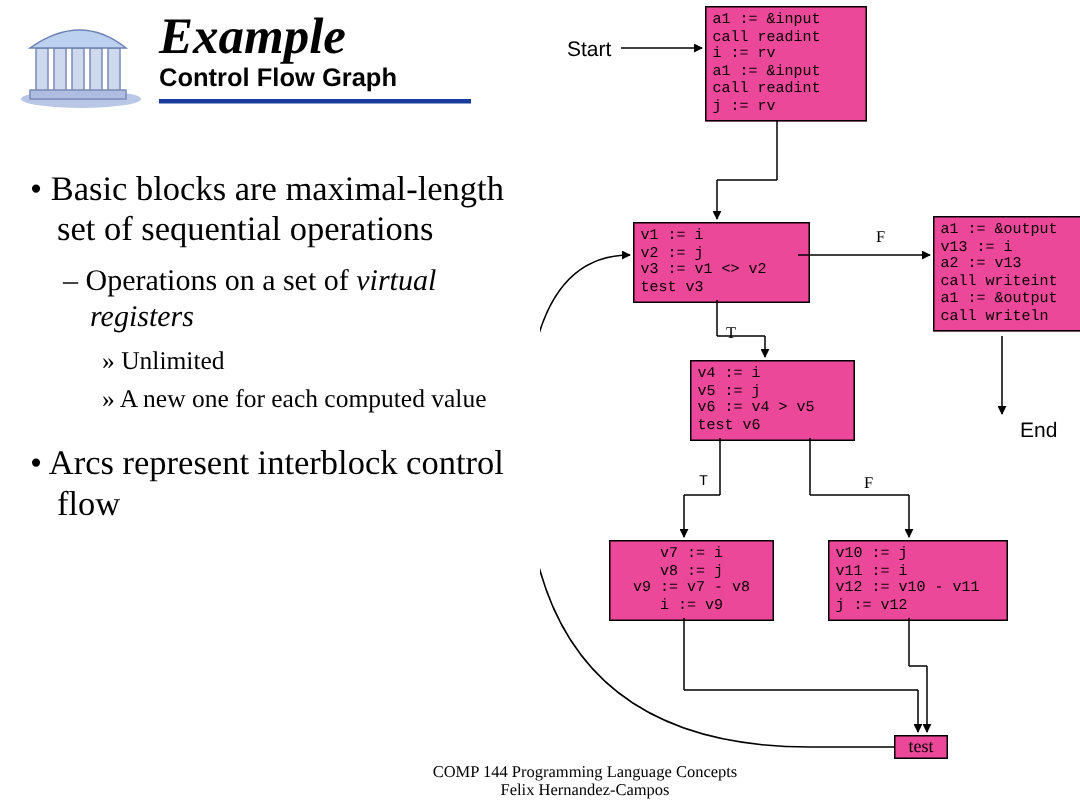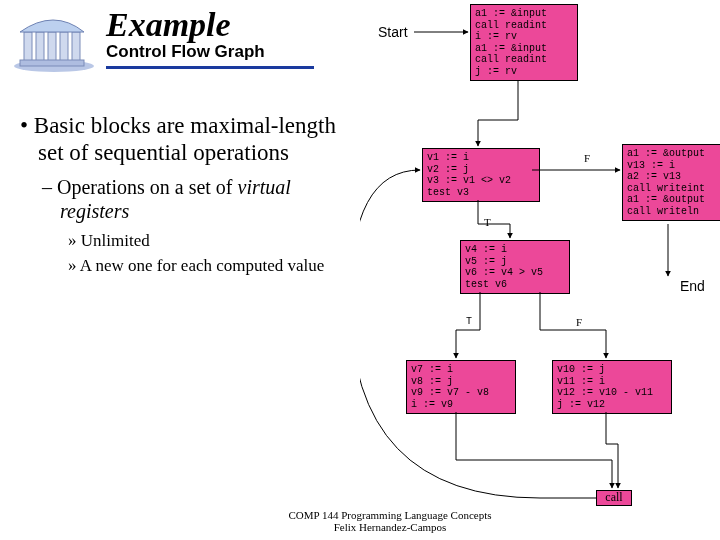--- a/index.html
+++ b/index.html
@@ -143,20 +143,21 @@
 
 <div class="content">
   <p class="bul1">
     <span>• </span><span class="em">Basic blocks</span><span> are maximal-length set of sequential operations</span>
   </p>
   <p class="bul2">
     <span>– Operations on a set of </span><span class="em">virtual registers</span>
   </p>
   <p class="bul3">» Unlimited</p>
   <p class="bul3">» A new one for each computed value</p>
+  <p class="bul1" style="margin-top:18px">• Arcs represent interblock control flow</p>
 </div>
 
 <div class="flow">
   <div class="flabel" style="left:18px; top:24px;">Start</div>
   <div class="fbox" style="left:110px; top:4px; width:98px;">a1 := &amp;input
 call readint
 i := rv
 a1 := &amp;input
 call readint
 j := rv</div>
@@ -167,29 +168,29 @@
   <div class="fbox" style="left:262px; top:144px; width:92px;">a1 := &amp;output
 v13 := i
 a2 := v13
 call writeint
 a1 := &amp;output
 call writeln</div>
   <div class="fbox" style="left:100px; top:240px; width:100px;">v4 := i
 v5 := j
 v6 := v4 &gt; v5
 test v6</div>
-  <div class="fbox" style="left:46px; top:360px; width:100px;">v7 := i
+  <div class="fbox" style="left:46px; top:360px; width:100px;text-align:center;">v7 := i
 v8 := j
 v9 := v7 - v8
 i := v9</div>
   <div class="fbox" style="left:192px; top:360px; width:110px;">v10 := j
 v11 := i
 v12 := v10 - v11
 j := v12</div>
-  <div class="fbox" style="left:236px; top:490px; width:34px; height:14px; font-family:'Times New Roman',serif; font-size:12px; display:flex; align-items:center; justify-content:center; padding:0;">call</div>
+  <div class="fbox" style="left:236px; top:490px; width:34px; height:14px; font-family:'Times New Roman',serif; font-size:12px; display:flex; align-items:center; justify-content:center; padding:0;">test</div>
 
   <div class="flabel" style="left:320px; top:278px;">End</div>
   <div class="fsmall" style="left:124px; top:216px;">T</div>
   <div class="fsmall" style="left:224px; top:152px;">F</div>
   <div class="fsmall" style="left:106px; top:316px; font-family:'Courier New',monospace; font-size:10px;">T</div>
   <div class="fsmall" style="left:216px; top:316px;">F</div>
 
   <svg class="arrows">
     <defs>
       <marker id="ah" viewBox="0 0 10 10" refX="9" refY="5" markerWidth="6" markerHeight="6" orient="auto">

